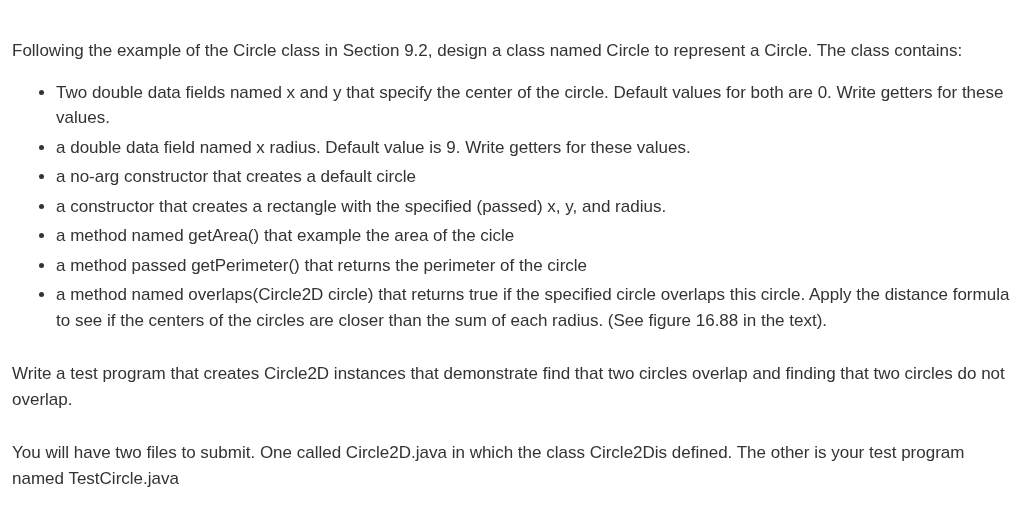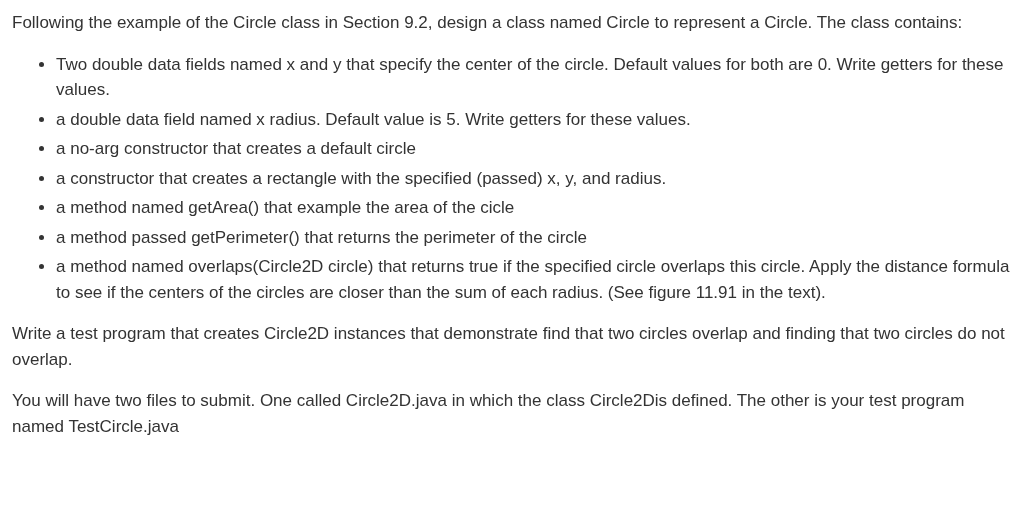--- a/index.html
+++ b/index.html
@@ -11,40 +11,41 @@
       font-family: -apple-system, BlinkMacSystemFont, "Helvetica Neue", Helvetica, Arial, sans-serif;
       font-size: 17px;
       line-height: 1.5;
       color: #333;
       background: #fff;
       padding: 10px 12px;
       width: 1024px;
     }
     p {
       margin-bottom: 16px;
+      margin-top: 28px;
     }
     ul {
       margin: 0 0 16px 0;
       padding-left: 44px;
     }
     li {
       margin-bottom: 4px;
       list-style-type: disc;
     }
   </style>
 </head>
 <body>
 
 <p>Following the example of the Circle class in Section 9.2, design a class named Circle to represent a Circle. The class contains:</p>
 
 <ul>
   <li>Two double data fields named x and y that specify the center of the circle. Default values for both are 0. Write getters for these values.</li>
-  <li>a double data field named x radius. Default value is 5. Write getters for these values.</li>
+  <li>a double data field named x radius. Default value is 9. Write getters for these values.</li>
   <li>a no-arg constructor that creates a default circle</li>
   <li>a constructor that creates a rectangle with the specified (passed) x, y, and radius.</li>
   <li>a method named getArea() that example the area of the cicle</li>
   <li>a method passed  getPerimeter() that returns the perimeter of the circle</li>
-  <li>a method named overlaps(Circle2D circle) that returns true if the specified circle overlaps this circle. Apply the distance formula to see if the centers of the circles are closer than the sum of each radius. (See figure 11.91 in the text).</li>
+  <li>a method named overlaps(Circle2D circle) that returns true if the specified circle overlaps this circle. Apply the distance formula to see if the centers of the circles are closer than the sum of each radius. (See figure 16.88 in the text).</li>
 </ul>
 
 <p>Write a test program that creates Circle2D instances that demonstrate find that two circles overlap and finding that two circles do not overlap.</p>
 
 <p>You will have two files to submit. One called Circle2D.java in which the class Circle2Dis defined. The other is your test program named TestCircle.java</p>
 
 </body></html>

